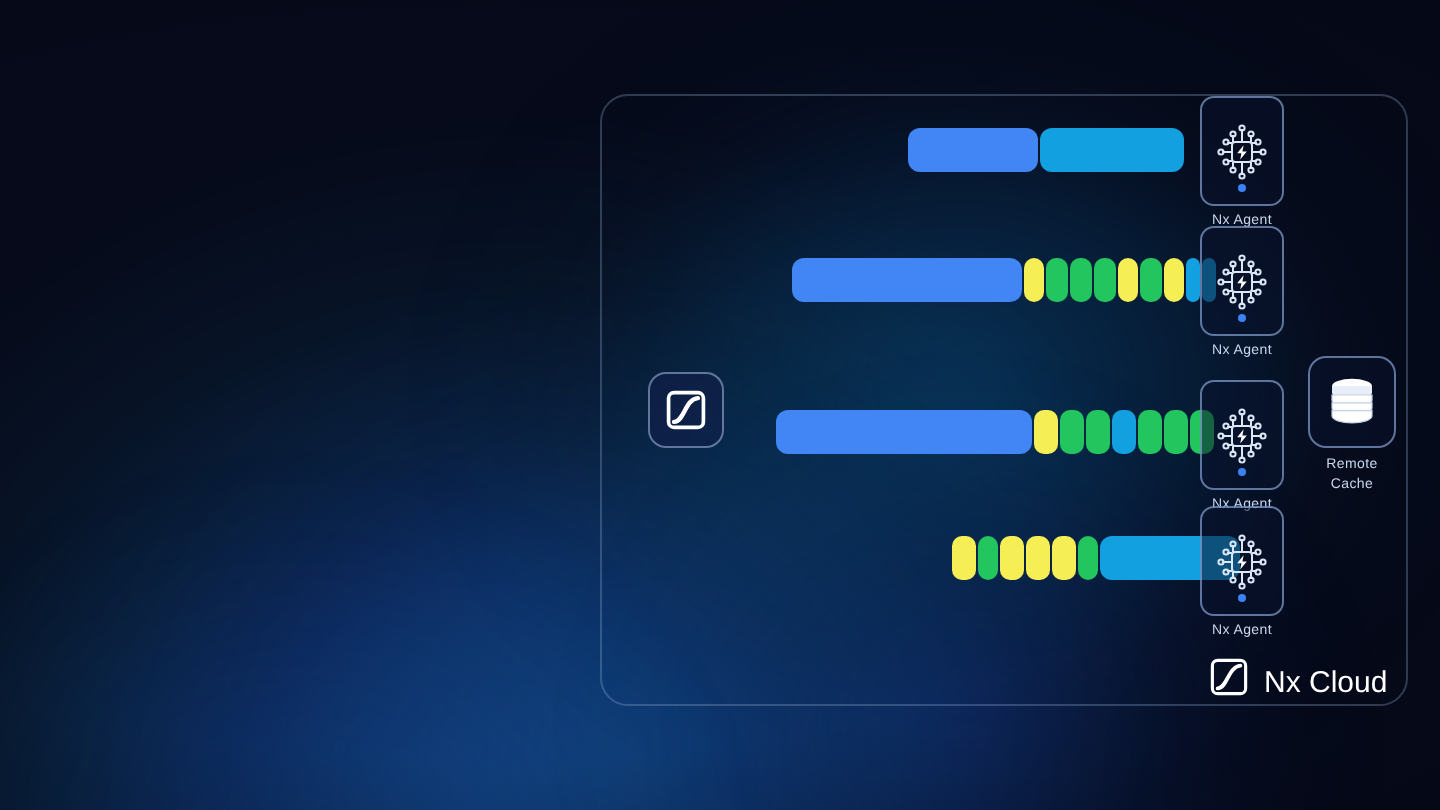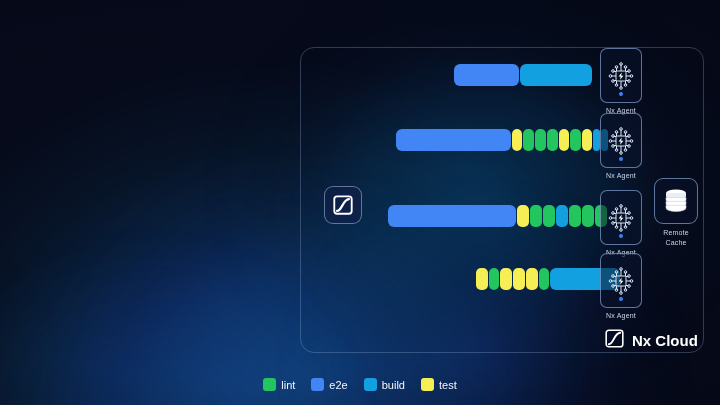--- a/index.html
+++ b/index.html
@@ -119,21 +119,21 @@
     display: flex; flex-direction: column; align-items: center;
   }
   #cache .agent-box { width: 44px; height: 46px; border-radius: 9px; }
   #cache .agent-label { text-align: center; line-height: 10px; }
   
   #nx-cloud {
     position: absolute; left: 604px; top: 328px;
     display: flex; align-items: center; gap: 7px;
   }
   #nx-cloud .cloud-text {
-    font-size: 15px; color: #ffffff; font-weight: 700;
+    font-size: 15px; color: #ffffff; font-weight: 400;
   }
   
   #legend {
     position: absolute; left: 0; right: 0; top: 378px;
     display: flex; align-items: center; justify-content: center; gap: 16px;
   }
   .legend-item { display: flex; align-items: center; gap: 5px; }
   .legend-sw { width: 13px; height: 13px; border-radius: 3px; }
   .legend-label { font-size: 11px; color: #f2f5fb; }
 </style>
@@ -332,32 +332,14 @@
   <div id="nx-cloud">
     <span>
       <svg width="21" height="21" viewBox="0 0 24 24" aria-hidden="true">
         <rect x="2.5" y="2.5" width="19" height="19" rx="3" fill="none" stroke="#ffffff" stroke-width="1.8"></rect>
         <path d="M5.5 18.5 C 11 18.5, 11.5 6, 18.5 5.5" fill="none" stroke="#ffffff" stroke-width="2.2" stroke-linecap="round"></path>
       </svg>
     </span>
     <span class="cloud-text">Nx Cloud</span>
   </div>
 
-  <div id="legend">
-      <div class="legend-item">
-        <span class="legend-sw" style="background: rgb(34, 197, 94);"></span>
-        <span class="legend-label">lint</span>
-      </div>
-      <div class="legend-item">
-        <span class="legend-sw" style="background: rgb(66, 133, 244);"></span>
-        <span class="legend-label">e2e</span>
-      </div>
-      <div class="legend-item">
-        <span class="legend-sw" style="background: rgb(18, 160, 224);"></span>
-        <span class="legend-label">build</span>
-      </div>
-      <div class="legend-item">
-        <span class="legend-sw" style="background: rgb(245, 238, 85);"></span>
-        <span class="legend-label">test</span>
-      </div>
-    </div>
 
 </div>
 
 </body></html>

